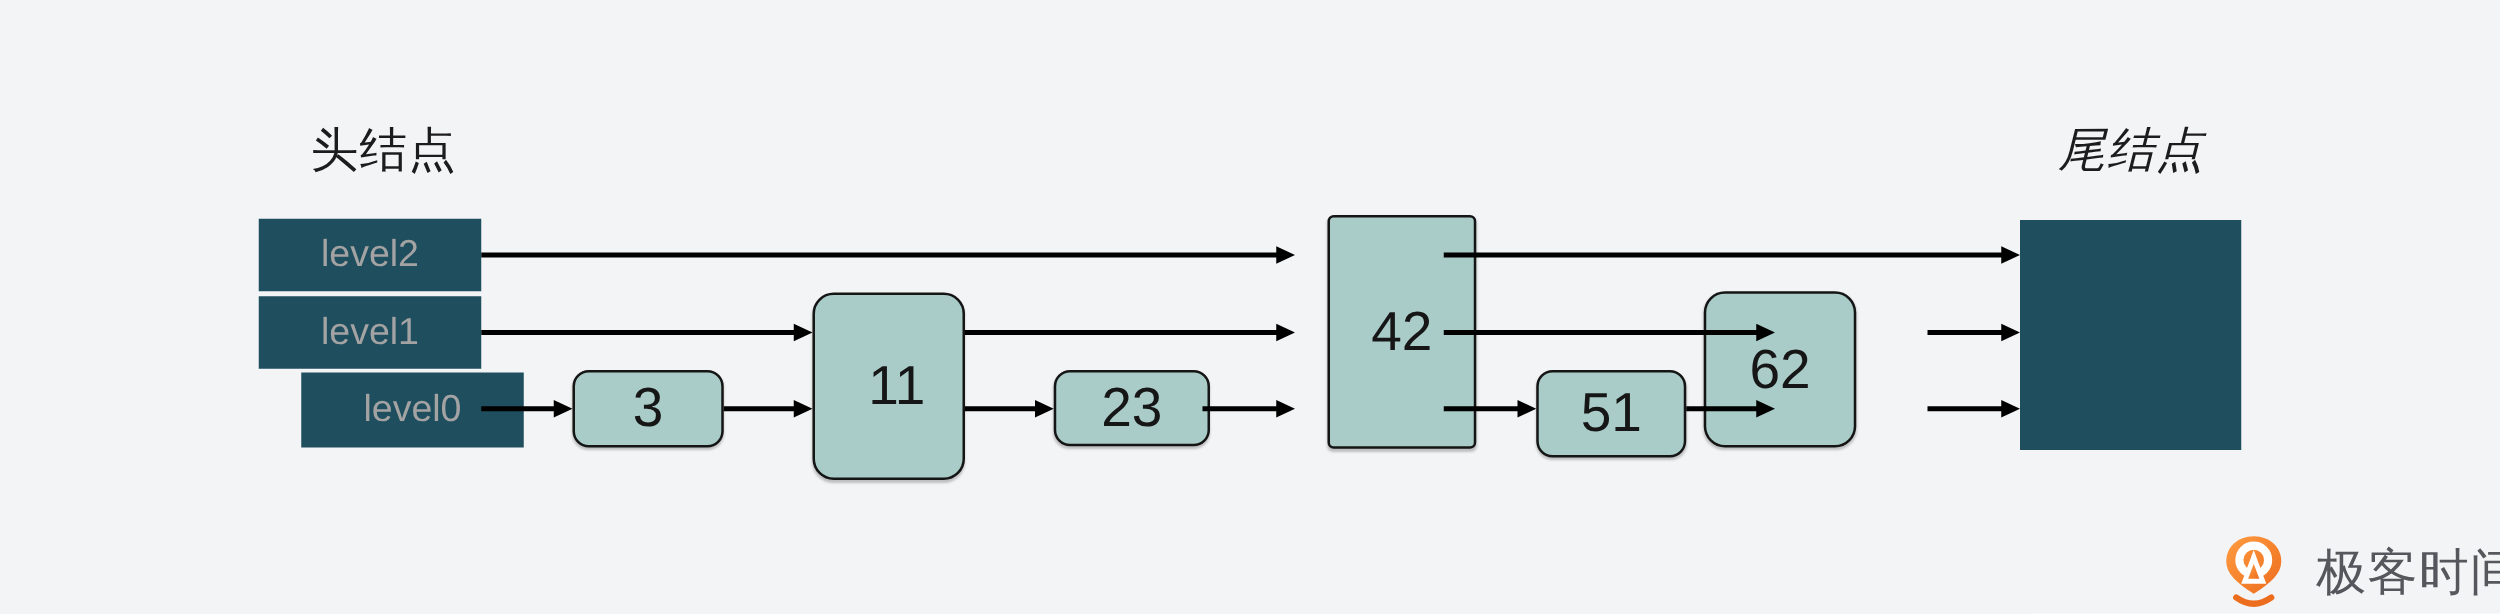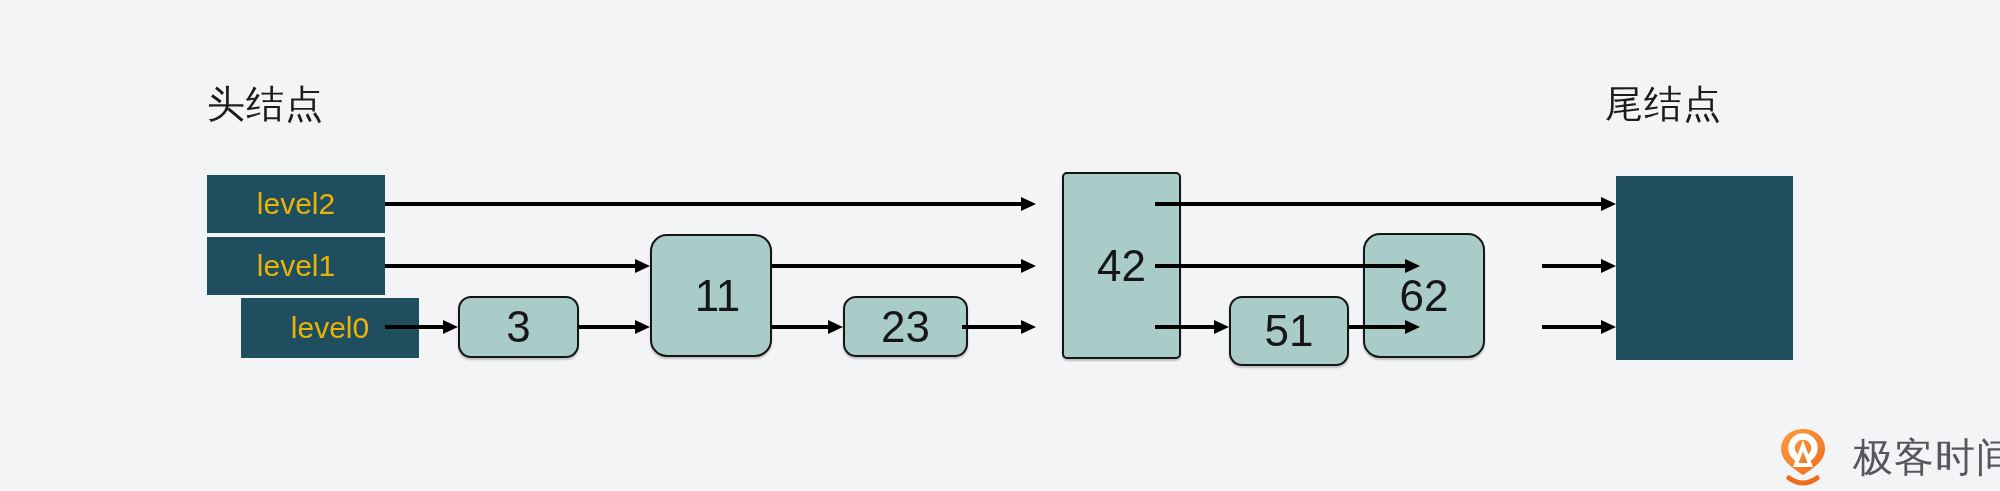--- a/index.html
+++ b/index.html
@@ -10,47 +10,47 @@
     --ink:#1c1c1e;
     --logo-orange:#ed6d1e;
     --logo-gray:#55575c;
   }
   html,body{margin:0;padding:0;}
   body{font-family:"Liberation Sans", sans-serif;}
   .canvas{
     position:relative;width:2000px;height:491px;background:var(--bg);overflow:hidden;
   }
   .title{
-    position:absolute;top:83px;width:200px;text-align:left;
+    position:absolute;top:100px;width:200px;text-align:center;
     font-size:38px;line-height:42px;color:var(--ink);letter-spacing:1px;
   }
   .title.head-title{left:207px;}
-  .title.tail-title{left:1605px;}
+  .title.tail-title{left:1605px;font-style:italic;}
   .headbox{position:absolute;left:207px;top:175px;width:178px;height:183px;}
   .hrow{
     position:absolute;left:0;width:100%;background:var(--dark);
     display:flex;align-items:center;justify-content:center;
-    color:#eab308;font-size:30px;
+    color:#a3a3a3;font-size:30px;
   }
   .hr0{top:0;height:58px;}
   .hr1{top:62px;height:58px;text-align:right;}
   .hr2{top:123px;height:60px;margin-left:34px;}
   .tailbox{
     position:absolute;left:1616px;top:176px;width:177px;height:184px;
     background:var(--dark);
   }
   .node{
     position:absolute;background:var(--light);
     border:2.5px solid #151515;box-sizing:border-box;
     display:flex;align-items:center;justify-content:center;
     font-size:44px;color:#161616;
     box-shadow:0 2px 2px rgba(0,0,0,0.22);
   }
   .node-3 {left:458px; top:296px;width:121px;height:62px; border-radius:13px;}
-  .node-11{left:650px; top:234px;width:122px;height:123px;border-radius:17px;padding-left:13px;}
+  .node-11{left:650px; top:234px;width:122px;height:150px;border-radius:17px;padding-left:13px;}
   .node-23{left:843px; top:296px;width:125px;height:61px; border-radius:13px;}
   .node-42{left:1062px;top:172px;width:119px;height:187px;border-radius:5px;}
   .node-51{left:1229px;top:296px;width:120px;height:70px; border-radius:13px;}
   .node-62{left:1363px;top:233px;width:122px;height:125px;border-radius:17px;}
   .aline{position:absolute;height:4px;background:var(--arrow);}
   .ahead{
     position:absolute;width:0;height:0;
     border-left:15px solid var(--arrow);
     border-top:7px solid transparent;
     border-bottom:7px solid transparent;

